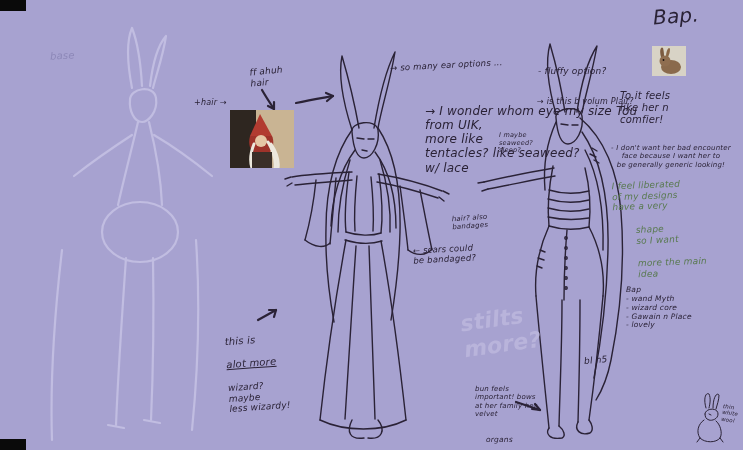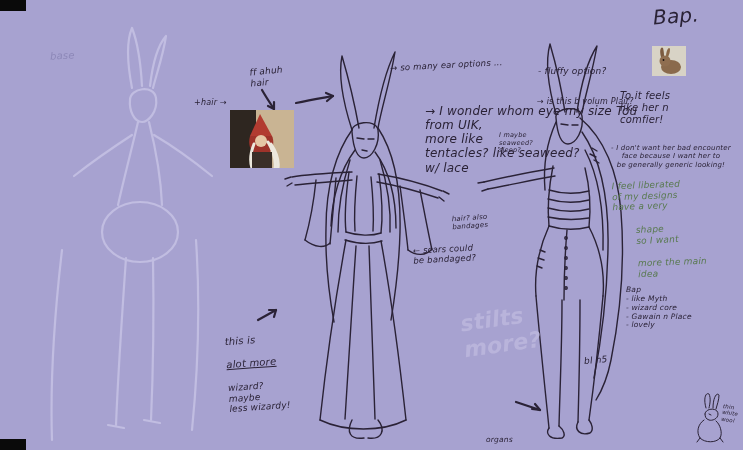--- a/index.html
+++ b/index.html
@@ -232,27 +232,31 @@
 of my designs
 have a very</div>
 
   <div class="ann green" style="left:636px;top:224px;font-size:9px;transform:rotate(-3deg);">shape
 so I want</div>
 
   <div class="ann green" style="left:638px;top:257px;font-size:9px;transform:rotate(-2deg);">more the main
 idea</div>
 
   <div class="ann" style="left:626px;top:286px;font-size:7.5px;">Bap
-- like Myth
+- wand Myth
 - wizard core
 - Gawain n Place
 - lovely</div>
 
   <div class="ann" style="left:584px;top:355px;font-size:9px;transform:rotate(-5deg);">bl h5</div>
 
+  <div class="ann" style="left:475px;top:385px;font-size:7px;">bun feels
+important! bows
+at her family her
+velvet</div>
 
   <div class="ann" style="left:486px;top:436px;font-size:7.5px;">organs</div>
 
   <div class="ann" style="left:722px;top:404px;font-size:5.5px;transform:rotate(8deg);">thin
 white
 wool</div>
 
 </div>
 
 </body></html>

